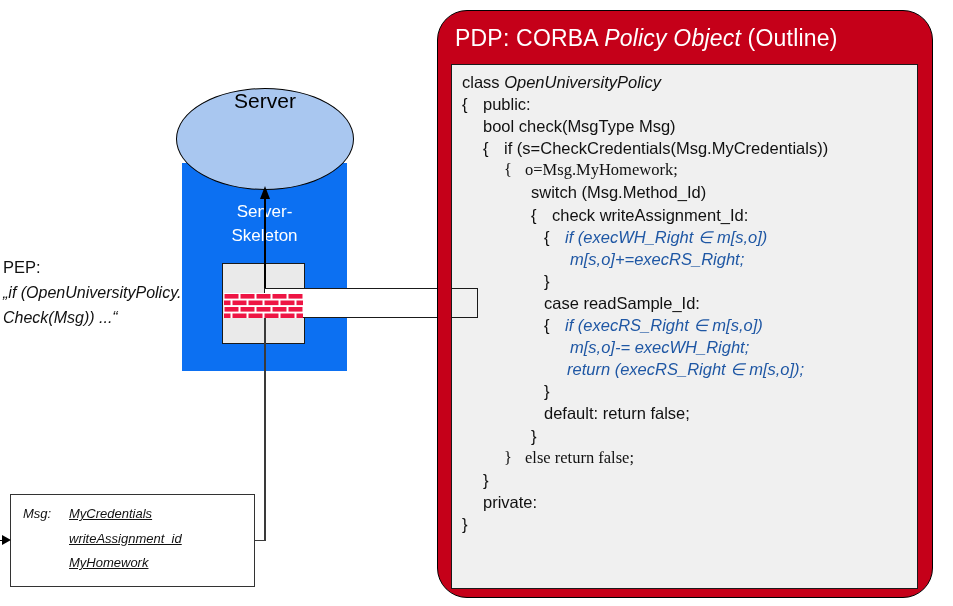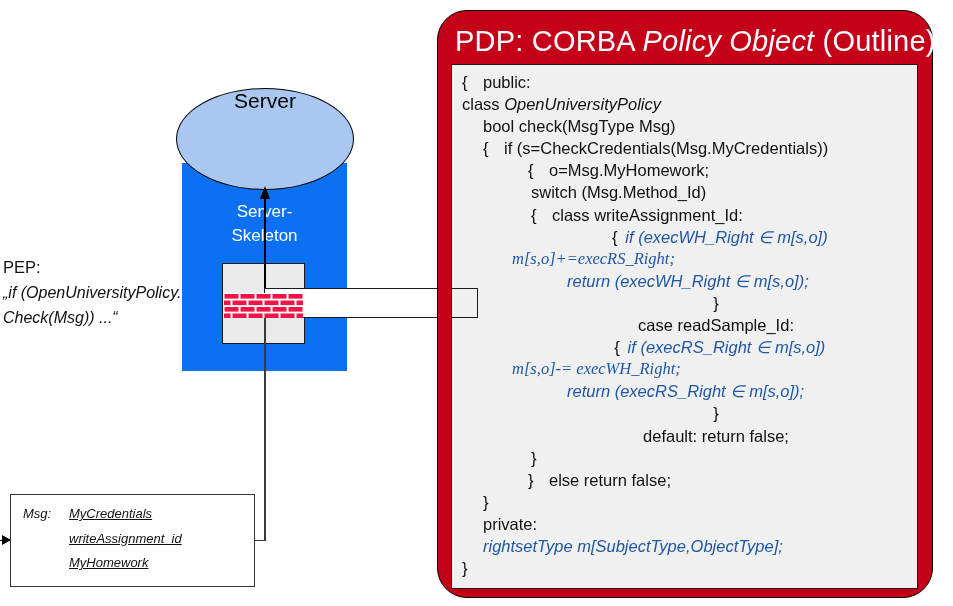--- a/index.html
+++ b/index.html
@@ -34,29 +34,29 @@
   .in-arrow-line{left:0;top:539.5px;width:3px;height:1.7px;background:#000;}
   .arrowhead-right{left:2px;top:534.5px;width:0;height:0;
      border-top:5.5px solid transparent;border-bottom:5.5px solid transparent;
      border-left:9px solid #000;}
   .pep-text{left:3px;top:255px;font-size:16.5px;line-height:25px;white-space:nowrap;z-index:4;}
   .pep-text .q{font-style:italic;font-size:16px;}
 
   
   .pdp-box{left:437px;top:10px;width:496px;height:588px;background:#c50019;
      border:1.8px solid #000;border-radius:30px;box-sizing:border-box;z-index:3;}
-  .pdp-title{left:455px;top:25px;font-size:29px;color:#fff;letter-spacing:.2px;
+  .pdp-title{left:455px;top:25px;font-size:23px;color:#fff;letter-spacing:.2px;
      white-space:pre;z-index:4;}
   .pdp-title .it{font-style:italic;}
   .code-box{left:451px;top:64px;width:467px;height:525px;background:#f0f0f0;
      border:1.6px solid #1a1a1a;box-sizing:border-box;z-index:4;padding-top:6px;}
   .cl{font-size:16.5px;line-height:22.1px;white-space:pre;color:#111;}
-  .ind0{padding-left:10px;} .ind1{padding-left:31px;} .ind2{padding-left:76px;}
-  .ind3{padding-left:79px;} .ind4{padding-left:63px;text-align:center;} .ind5{padding-left:115px;}
-  .ind6{padding-left:60px;font-family:Liberation Serif, serif;}
+  .ind0{padding-left:10px;} .ind1{padding-left:31px;} .ind2{padding-left:52px;font-family:Liberation Serif, serif;}
+  .ind3{padding-left:79px;} .ind4{padding-left:92px;} .ind5{padding-left:115px;}
+  .ind6{padding-left:118px;}
   .br{display:inline-block;width:21px;}
   .it{font-style:italic;}
   .bi{font-style:italic;color:#1f57a4;}
 </style>
 </head>
 <body>
 
 <div class="abs skeleton-rect"></div>
 <div class="abs skeleton-label"><span>Server-</span><br><span>Skeleton</span></div>
 
@@ -97,38 +97,36 @@
   <div class="msg-row"><span class="msg-label"></span><span>writeAssignment_id</span></div>
   <div class="msg-row"><span class="msg-label"></span><span>MyHomework</span></div>
 </div>
 <div class="abs in-arrow-line"></div>
 <div class="abs arrowhead-right"></div>
 
 <div class="abs pdp-box"></div>
 <div class="abs pdp-title"><span>PDP: CORBA </span><span class="it">Policy Object</span><span> (Outline)</span></div>
 
 <div class="abs code-box">
+  <div class="cl ind0"><span>class </span><span class="it">OpenUniversityPolicy</span></div>
   <div class="cl ind0"><span class="br">{</span><span>public:</span></div>
-  <div class="cl ind0"><span>class </span><span class="it">OpenUniversityPolicy</span></div>
   <div class="cl ind1"><span>bool check(MsgType Msg)</span></div>
   <div class="cl ind1"><span class="br">{</span><span>if (s=CheckCredentials(Msg.MyCredentials))</span></div>
   <div class="cl ind2"><span class="br">{</span><span>o=Msg.MyHomework;</span></div>
   <div class="cl ind3"><span>switch (Msg.Method_Id)</span></div>
-  <div class="cl ind3"><span class="br">{</span><span>class writeAssignment_Id:</span></div>
+  <div class="cl ind3"><span class="br">{</span><span>check writeAssignment_Id:</span></div>
   <div class="cl ind4"><span class="br">{</span><span class="bi">if (execWH_Right ∈ m[s,o])</span></div>
   <div class="cl ind6"><span class="bi">m[s,o]+=execRS_Right;</span></div>
-  <div class="cl ind5"><span class="bi">return (execWH_Right ∈ m[s,o]);</span></div>
   <div class="cl ind4"><span>}</span></div>
   <div class="cl ind4"><span>case readSample_Id:</span></div>
   <div class="cl ind4"><span class="br">{</span><span class="bi">if (execRS_Right ∈ m[s,o])</span></div>
   <div class="cl ind6"><span class="bi">m[s,o]-= execWH_Right;</span></div>
   <div class="cl ind5"><span class="bi">return (execRS_Right ∈ m[s,o]);</span></div>
   <div class="cl ind4"><span>}</span></div>
   <div class="cl ind4"><span>default: return false;</span></div>
   <div class="cl ind3"><span>}</span></div>
   <div class="cl ind2"><span class="br">}</span><span>else return false;</span></div>
   <div class="cl ind1"><span>}</span></div>
   <div class="cl ind1"><span>private:</span></div>
-  <div class="cl ind1"><span class="bi">rightsetType m[SubjectType,ObjectType];</span></div>
   <div class="cl ind0"><span>}</span></div>
 </div>
 
 <div class="abs hrect-b"></div>
 
 </body></html>

